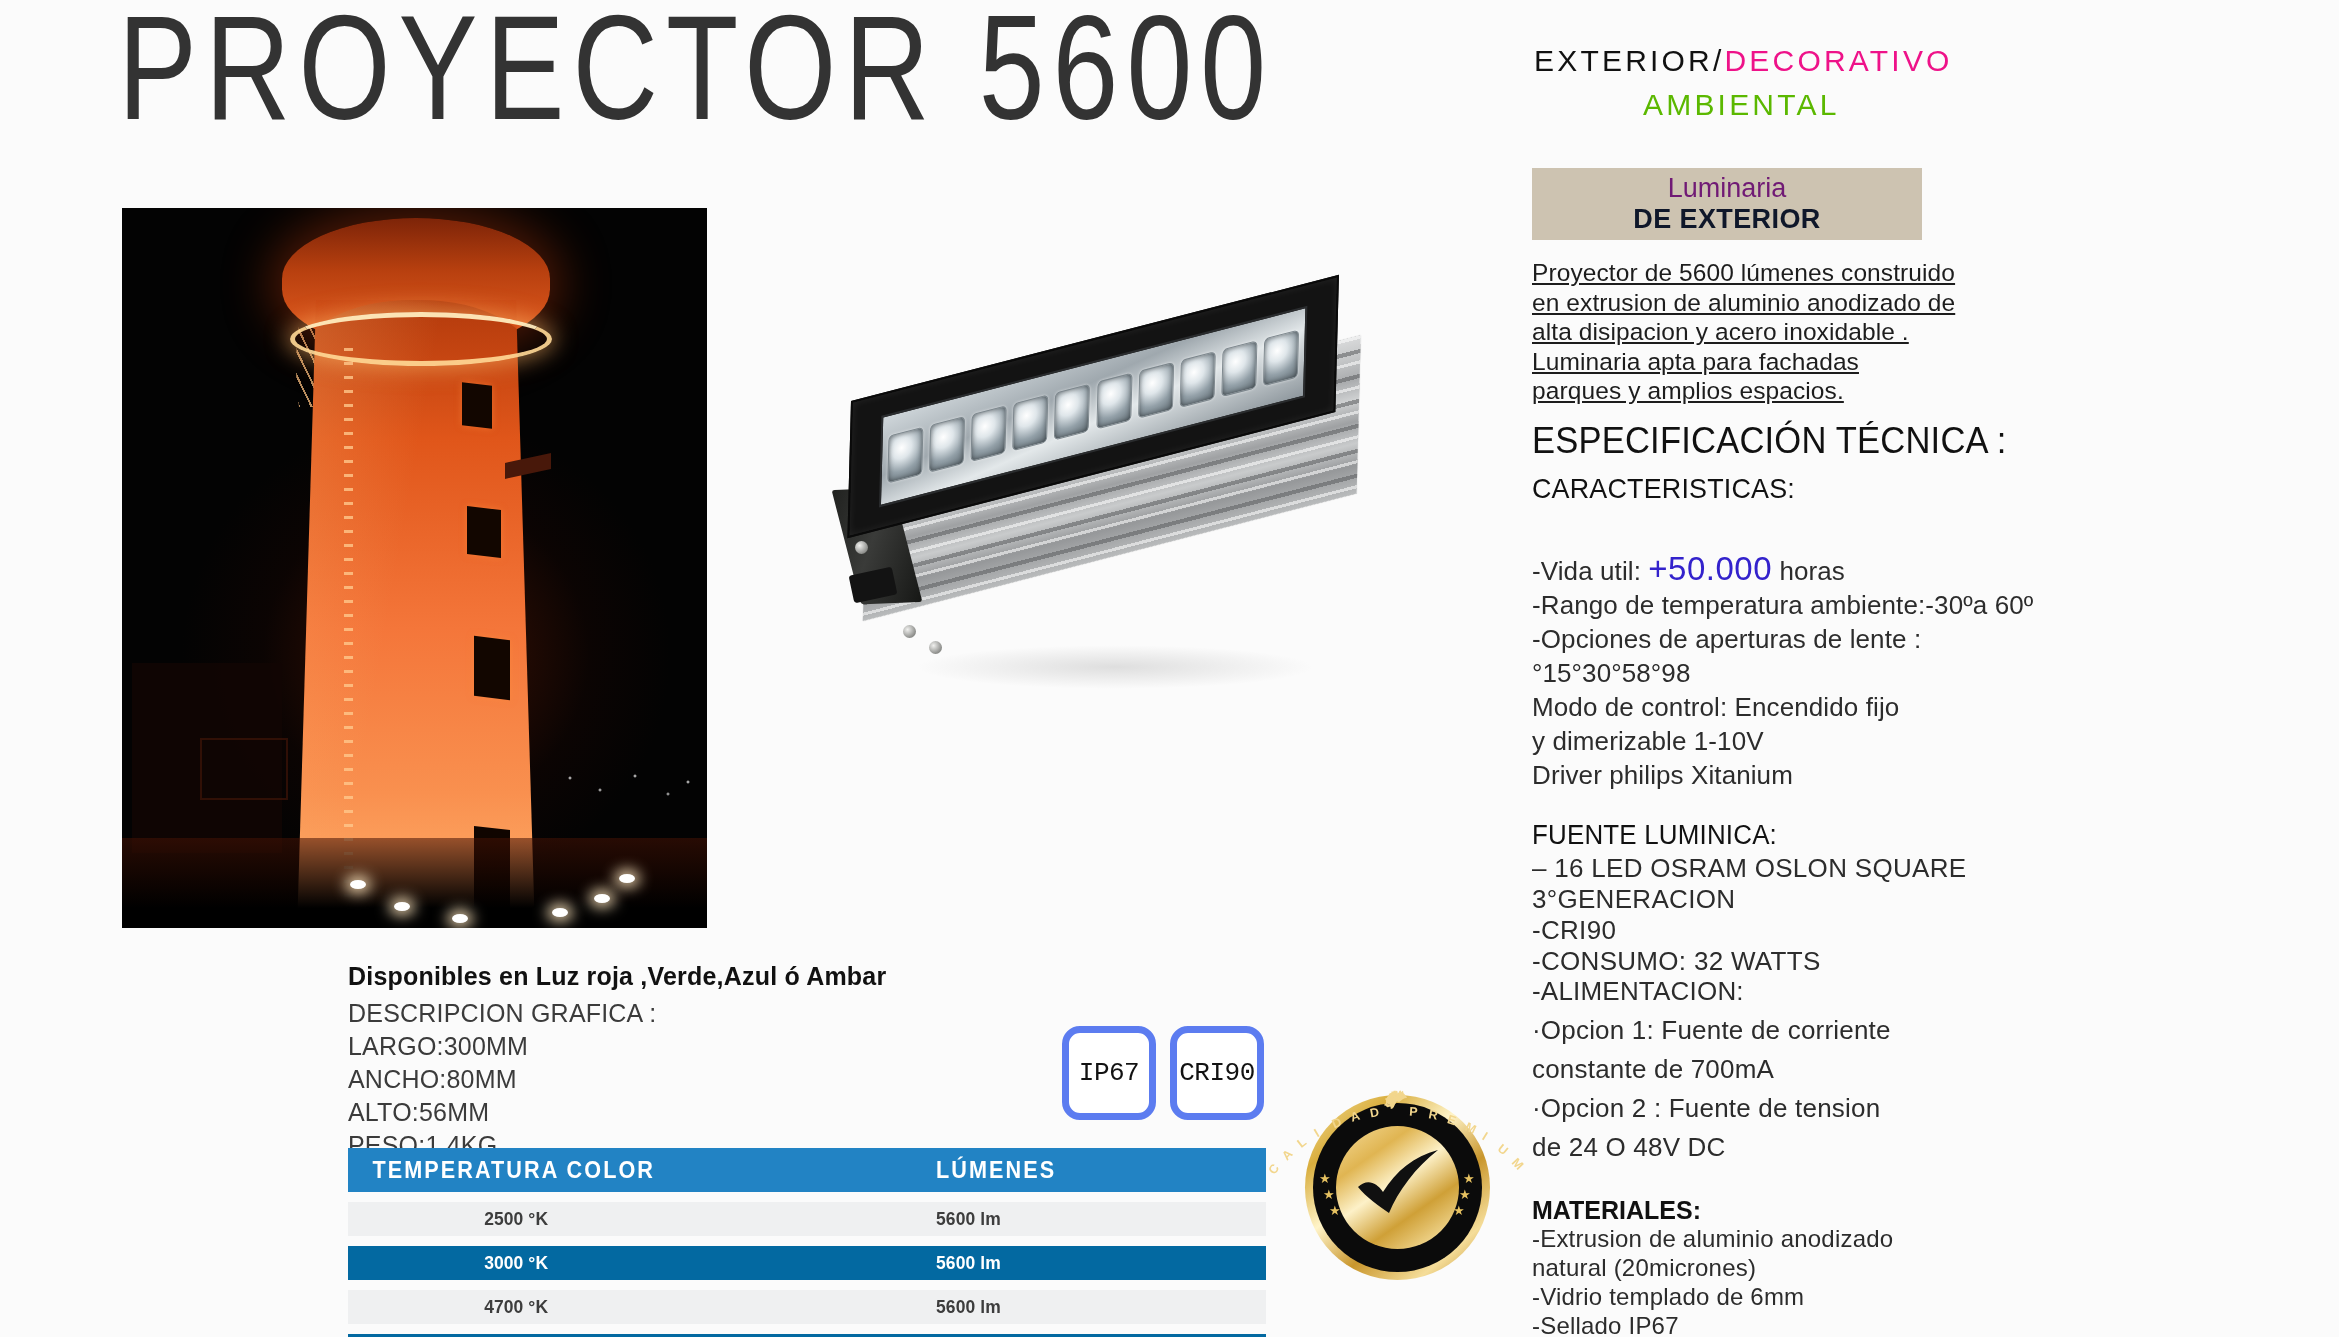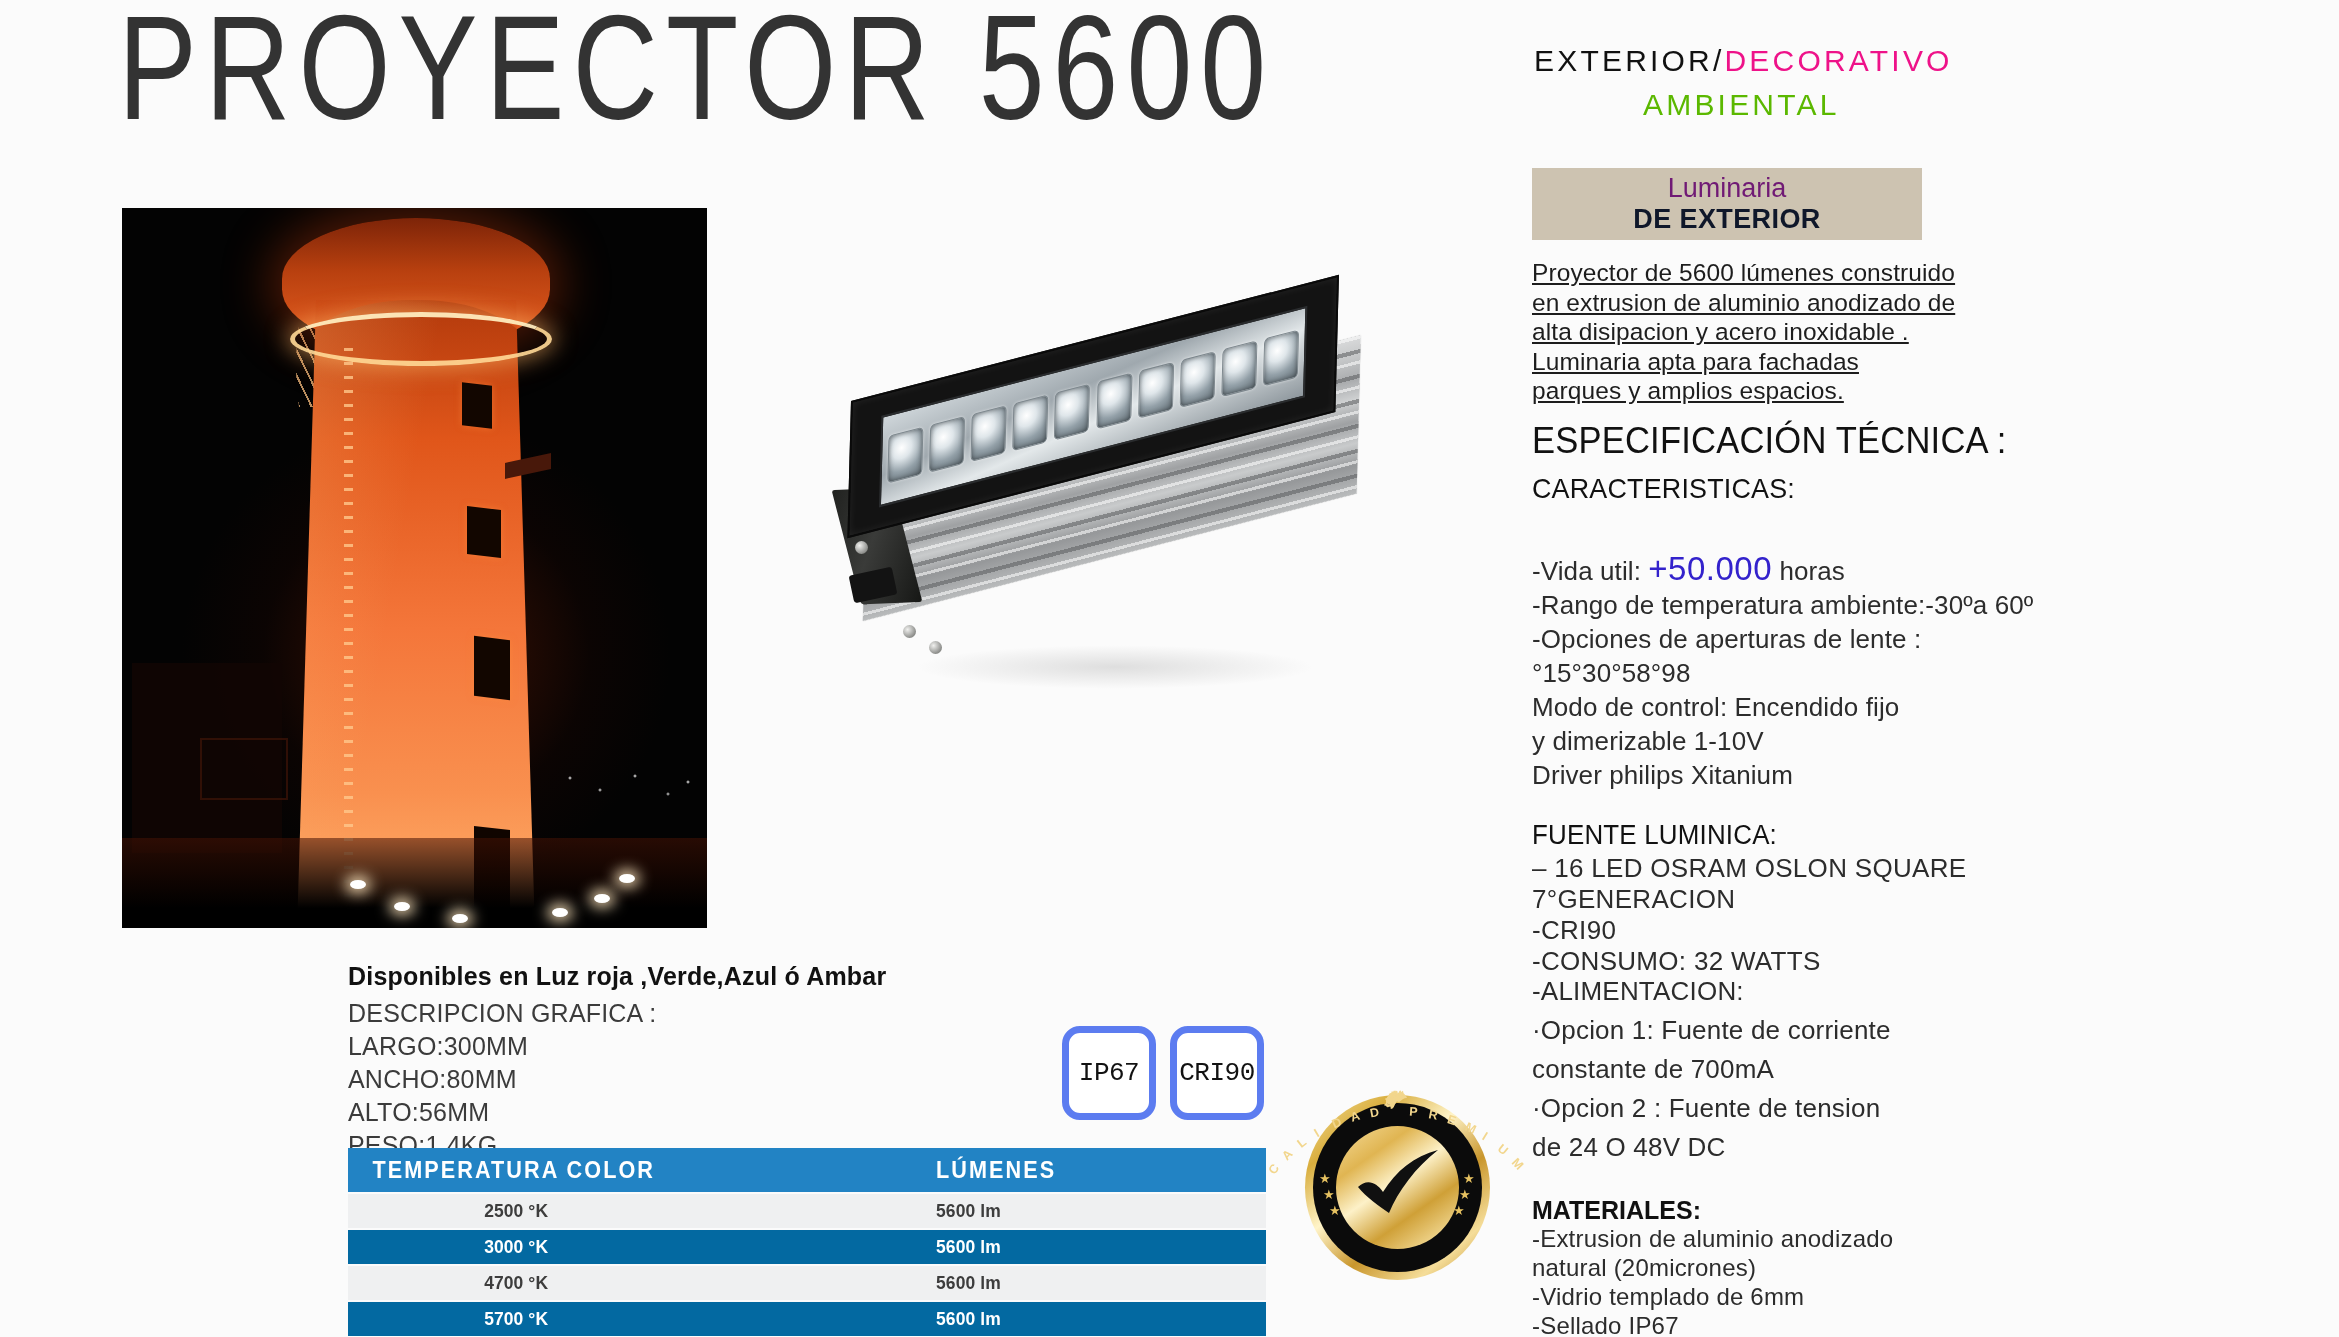--- a/index.html
+++ b/index.html
@@ -217,21 +217,21 @@
   .tc-head{
     display:flex;background:#2283c4;height:44px;align-items:center;
   }
   .tc-head div{
     color:#ffffff;font-size:23px;font-weight:700;letter-spacing:2.2px;
     font-family:"Liberation Sans", sans-serif;
     transform:scaleX(.94);transform-origin:left center;
   }
   .tc-c1{width:588px;padding-left:26px;box-sizing:border-box;}
   .tc-c2{flex:1;}
-  .tc-row{display:flex;height:34px;align-items:center;margin-top:2px;}
+  .tc-row{display:flex;height:34px;align-items:center;margin-top:10px;}
   .tc-row.light{background:#eff0f1;}
   .tc-row.dark{background:#0369a1;}
   .tc-row div{font-size:19px;font-weight:700;letter-spacing:.1px;
     transform:scaleX(.92);transform-origin:left center;}
   .tc-row.light div{color:#3d3d3d;}
   .tc-row.dark div{color:#ffffff;}
   .tc-row .tc-c1{width:588px;padding-left:148px;box-sizing:border-box;}
 
   
   .lum-box{
@@ -472,21 +472,21 @@
     <div>-Opciones de aperturas de lente :</div>
     <div>°15°30°58°98</div>
     <div>Modo de control: Encendido fijo</div>
     <div>y dimerizable 1-10V</div>
     <div>Driver philips Xitanium</div>
   </div>
 
   <div class="h-fuente">FUENTE LUMINICA:</div>
   <div class="spec-b">
     <div>– 16 LED OSRAM OSLON SQUARE</div>
-    <div>7°GENERACION</div>
+    <div>3°GENERACION</div>
     <div>-CRI90</div>
     <div>-CONSUMO: 32 WATTS</div>
   </div>
 
   <div class="spec-c">
     <div>-ALIMENTACION:</div>
     <div>·Opcion 1: Fuente de corriente</div>
     <div>  constante de 700mA</div>
     <div>·Opcion 2 : Fuente de tension</div>
     <div>  de 24  O 48V DC</div>

